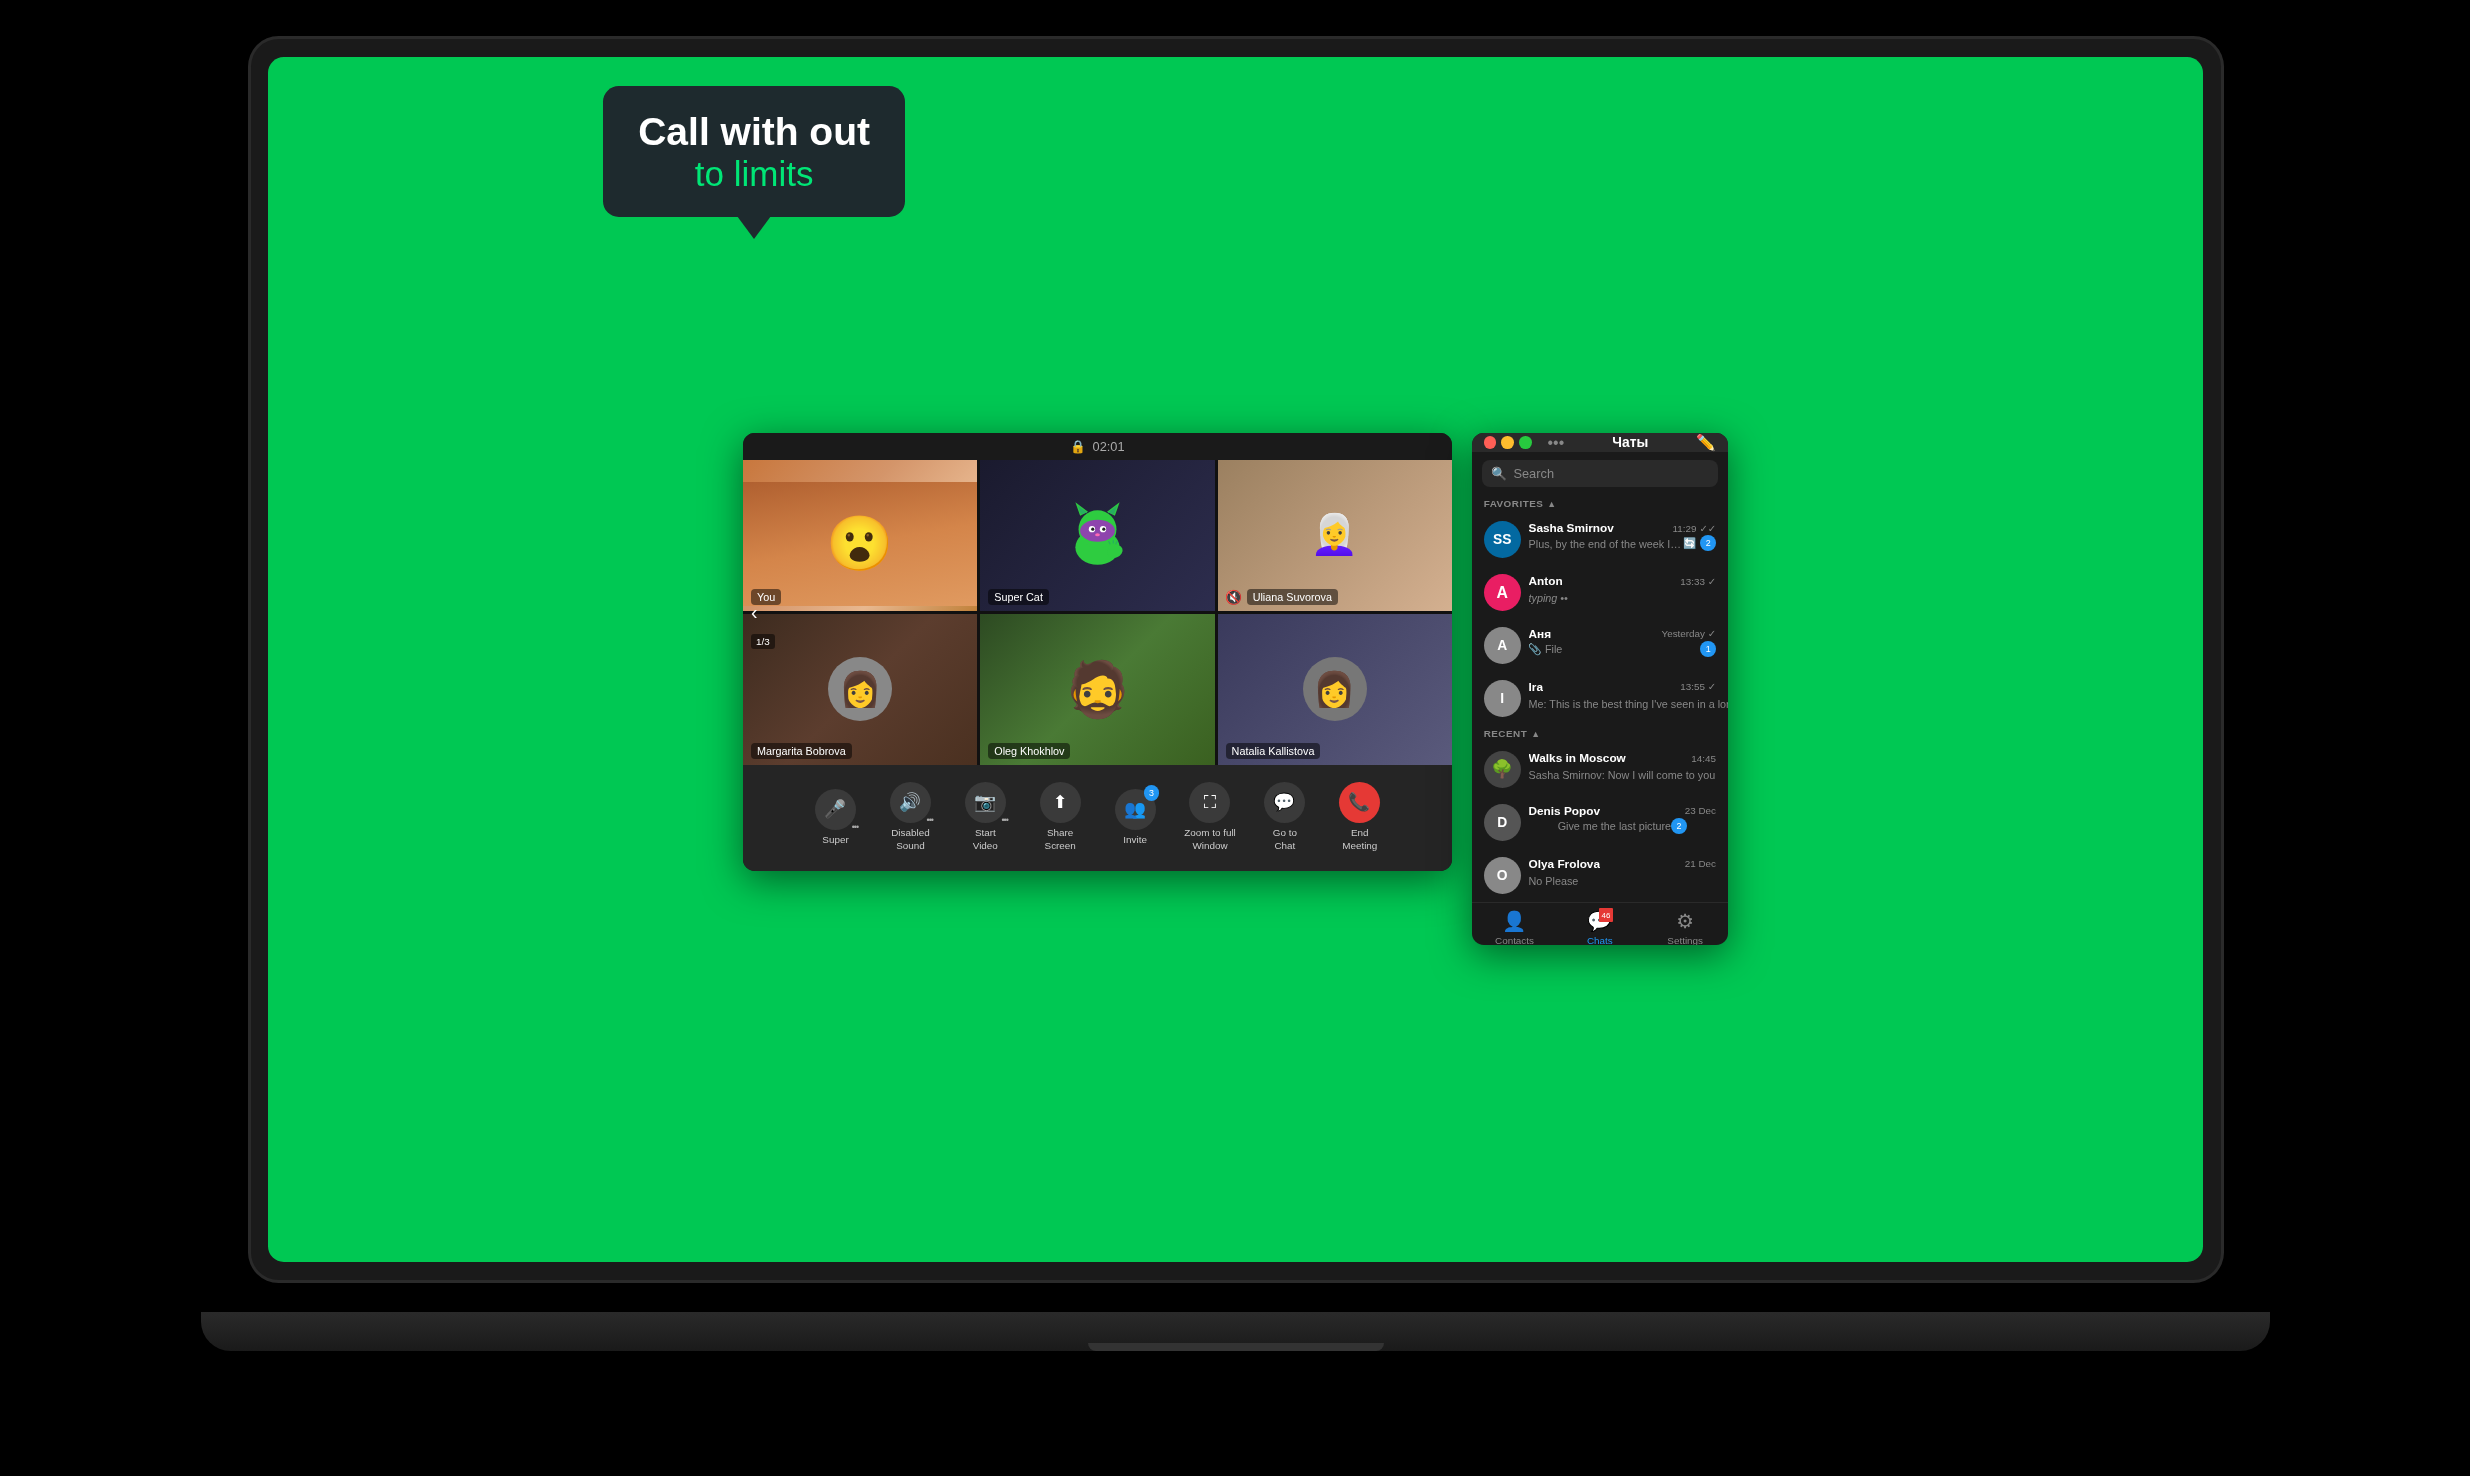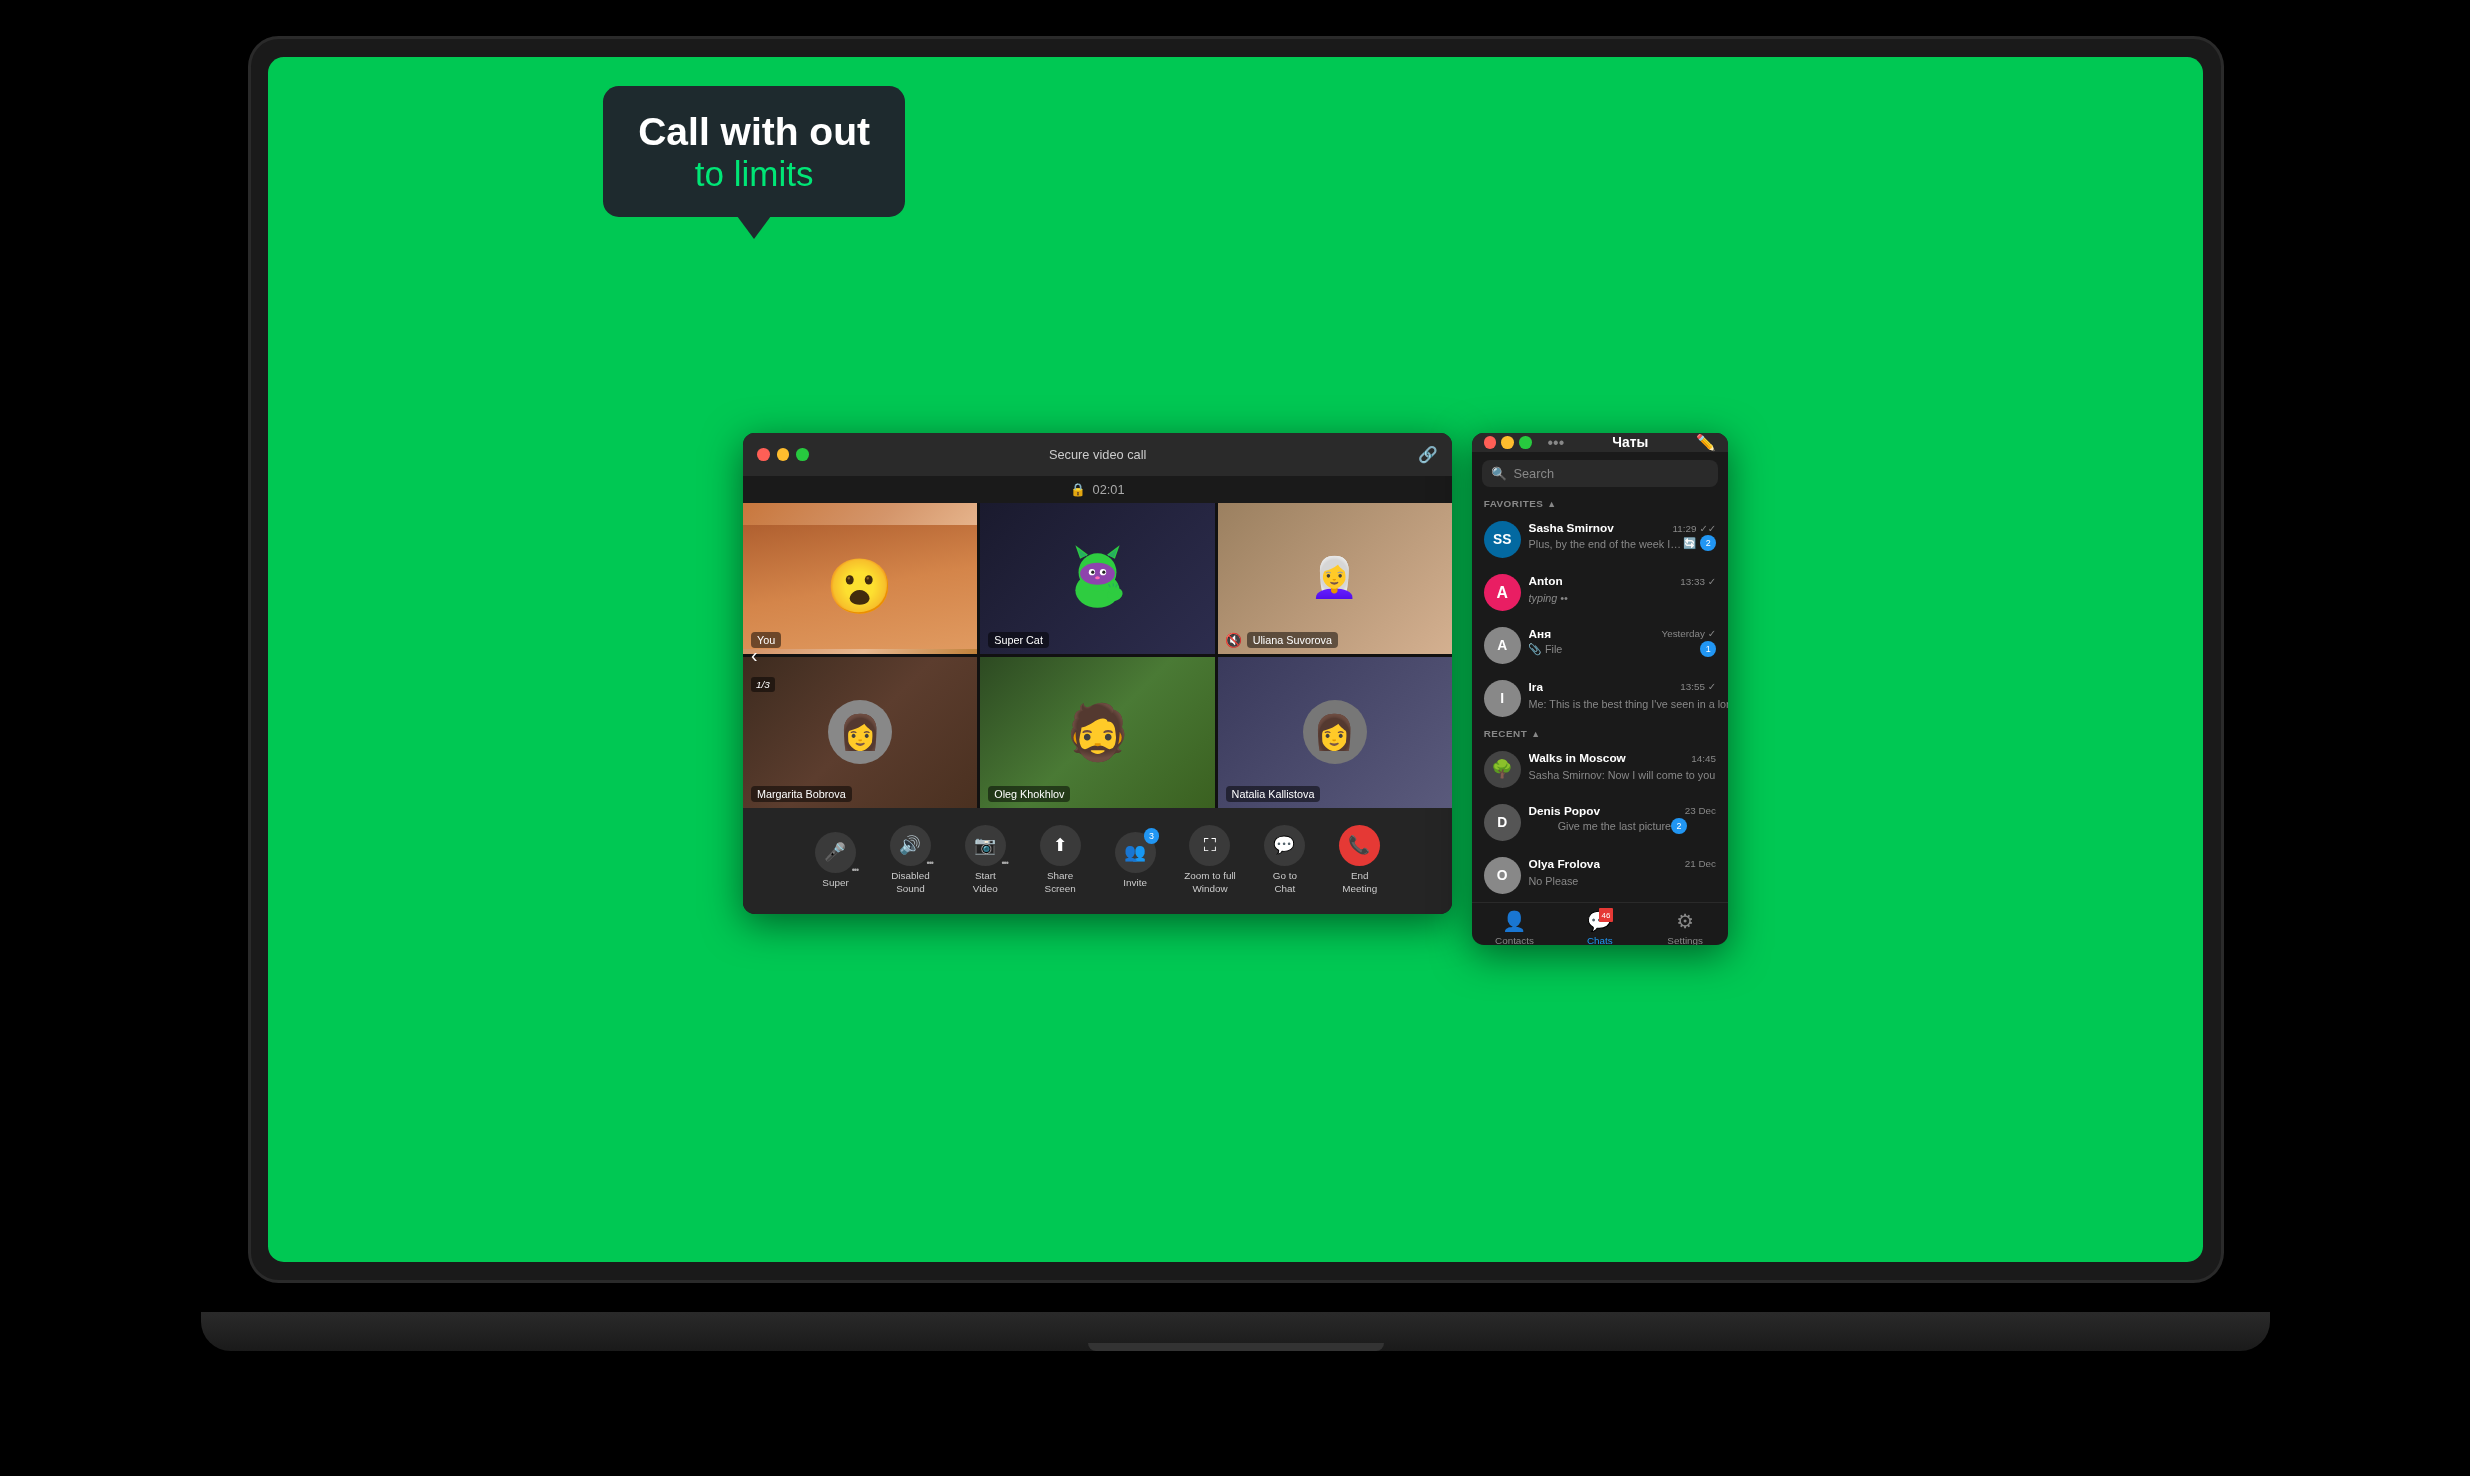--- a/index.html
+++ b/index.html
@@ -422,39 +422,30 @@
 
       <div class="speech-bubble">
         <span class="bubble-line1">Call with out</span>
         <span class="bubble-line2">to limits</span>
       </div>
 
       <div class="screen-content" style="margin-top: 59px;">
 
         <div class="video-window">
 
-          <div class="video-titlebar">
-            <div class="traffic-lights">
-              <div class="tl tl-red"></div>
-              <div class="tl tl-yellow"></div>
-              <div class="tl tl-green"></div>
-            </div>
-            <span class="titlebar-text">Secure video call</span>
-            <span style="margin-left:auto; color:#888; font-size:15.8px;">🔗</span>
-          </div>
 
           <div class="video-subtitle">
             <span class="lock-icon">🔒</span>
             <span style="font-size:12.8px;color:#aaa;">02:01</span>
           </div>
 
           <div class="video-grid">
 
             <div style="position:absolute;left:7.9px;top:50%;transform:translateY(-50%);z-index:5;color:#fff;font-size:19.7px;cursor:pointer;">‹</div>
-            <div style="position:absolute;left:7.9px;top:calc(50% + 21.7px);color:#fff;font-size:9.9px;background:rgba(0,0,0,0.5);padding:2px 4.9px;border-radius:3px;z-index:5;font-style:italic;">1/3</div>
+            <div style="position:absolute;left:7.9px;top:calc(50% + 21.7px);color:#fff;font-size:9.9px;background:rgba(0,0,0,0.5);padding:2px 4.9px;border-radius:3px;z-index:5;">1/3</div>
 
             <div class="video-cell cell-you" style="position:relative;">
               <div style="width:100%;height:100%;background:linear-gradient(135deg,#c8773d 0%,#d4956a 40%,#e8b890 70%,#c0813a 100%);display:flex;align-items:flex-end;justify-content:center;padding-bottom:4.9px;">
                 <div style="width:100%;height:85%;background:linear-gradient(170deg,#b06030 0%,#d4854a 50%,#e09a60 100%);display:flex;align-items:center;justify-content:center;">
                   <div style="font-size:54px;">😮</div>
                 </div>
               </div>
               <span class="video-cell-label">You</span>
             </div>
 

